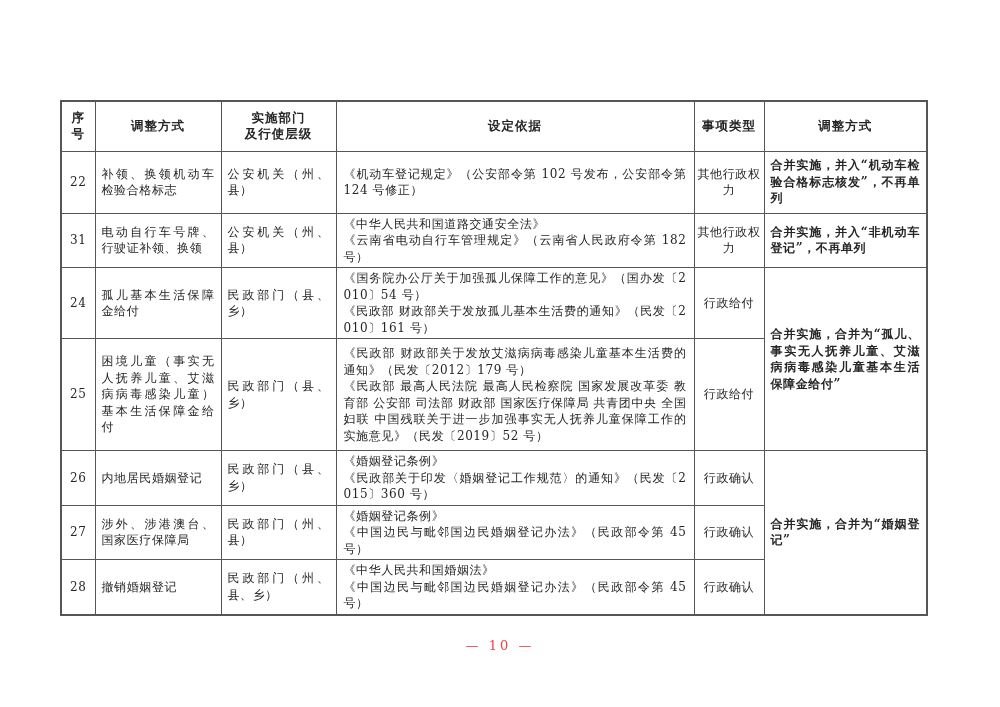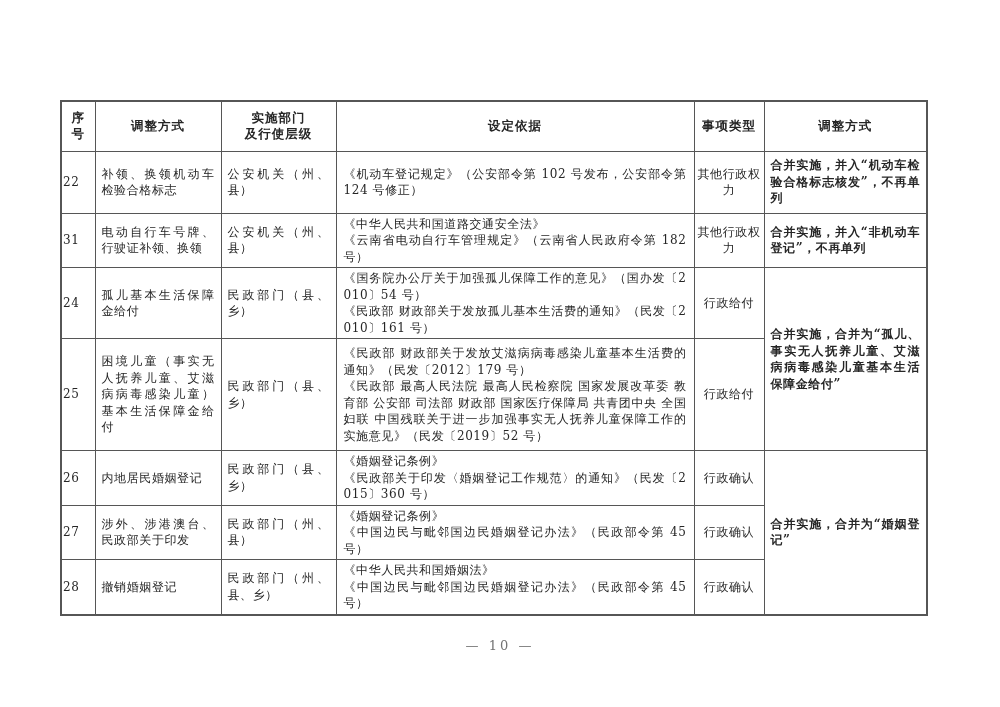--- a/index.html
+++ b/index.html
@@ -28,31 +28,31 @@
   }
   thead tr{height:50px;}
   tbody tr:nth-child(1){height:62px;}
   tbody tr:nth-child(2){height:50px;}
   tbody tr:nth-child(3){height:68px;}
   tbody tr:nth-child(4){height:112px;}
   tbody tr:nth-child(5){height:53px;}
   tbody tr:nth-child(6){height:52px;}
   tbody tr:nth-child(7){height:47px;}
 
-  td.c-no{padding:10px 1px;}
+  td.c-no{text-align:center;padding:10px 1px;}
   td.c-name{text-align:justify;margin-top:28px;}
   td.c-dept{text-align:justify;}
   td.c-basis{text-align:justify;padding:2px 7px;}
   td.c-type{text-align:center;padding:2px 0;}
   td.c-adjust{text-align:justify;font-weight:bold;}
   .basis-doc{text-align:justify;}
 
   .page-footer{
     position:absolute;left:0;top:638px;width:1000px;
-    text-align:center;font-size:13px;letter-spacing:3px;color:#737373;
+    text-align:center;font-size:13px;letter-spacing:3px;color:#ef4444;
   }
 </style>
 </head>
 <body>
 
 <div class="sheet">
 
   <table class="approval">
     <colgroup>
       <col style="width:34px">
@@ -123,21 +123,21 @@
           <td class="c-dept">民政部门（县、乡）</td>
           <td class="c-basis">
             <div class="basis-doc">《婚姻登记条例》</div>
             <div class="basis-doc">《民政部关于印发〈婚姻登记工作规范〉的通知》（民发〔2015〕360 号）</div>
           </td>
           <td class="c-type">行政确认</td>
           <td class="c-adjust" rowspan="3">合并实施，合并为“婚姻登记”</td>
         </tr>
         <tr>
           <td class="c-no">27</td>
-          <td class="c-name">涉外、涉港澳台、民政部关于印发</td>
+          <td class="c-name">涉外、涉港澳台、国家医疗保障局</td>
           <td class="c-dept">民政部门（州、县）</td>
           <td class="c-basis">
             <div class="basis-doc">《婚姻登记条例》</div>
             <div class="basis-doc">《中国边民与毗邻国边民婚姻登记办法》（民政部令第 45 号）</div>
           </td>
           <td class="c-type">行政确认</td>
         </tr>
         <tr>
           <td class="c-no">28</td>
           <td class="c-name">撤销婚姻登记</td>

